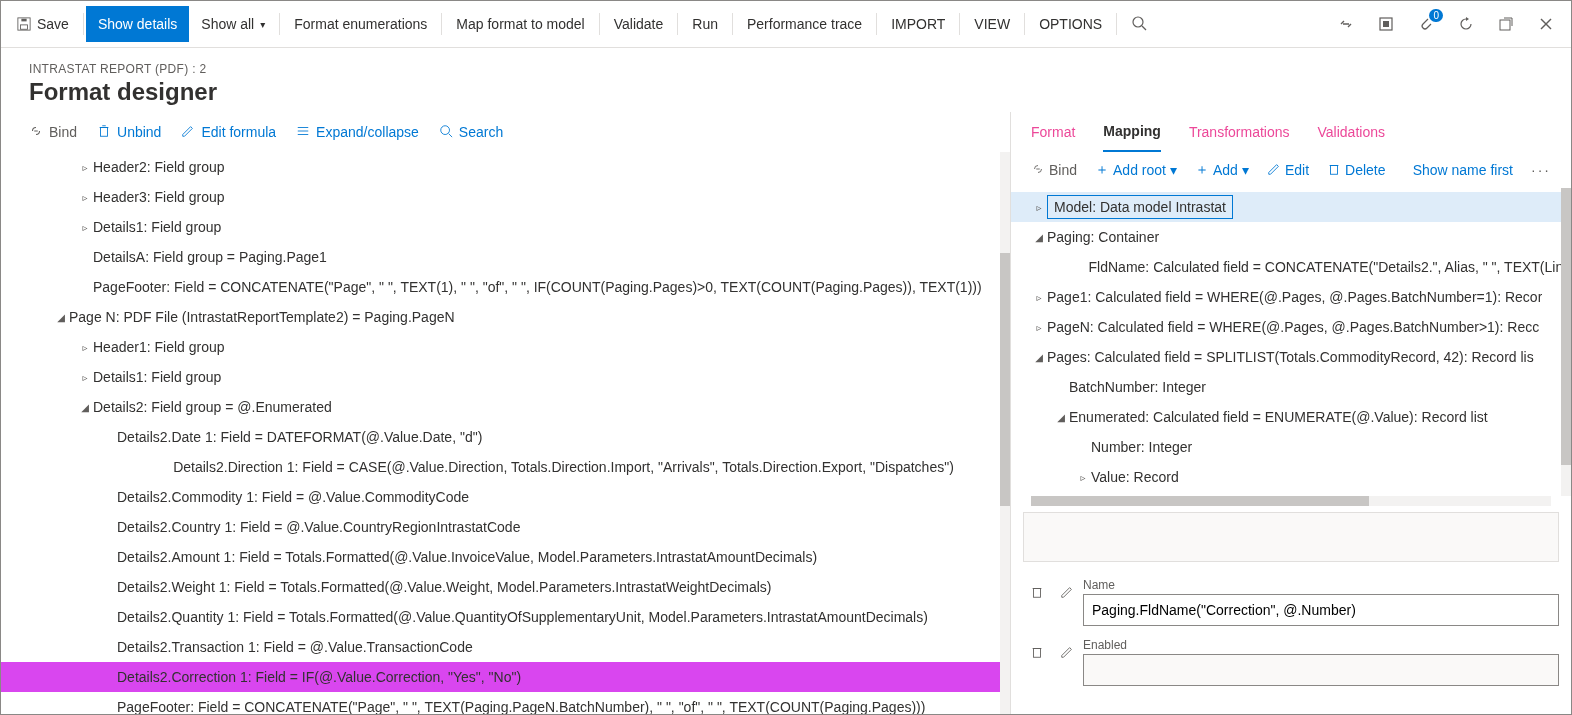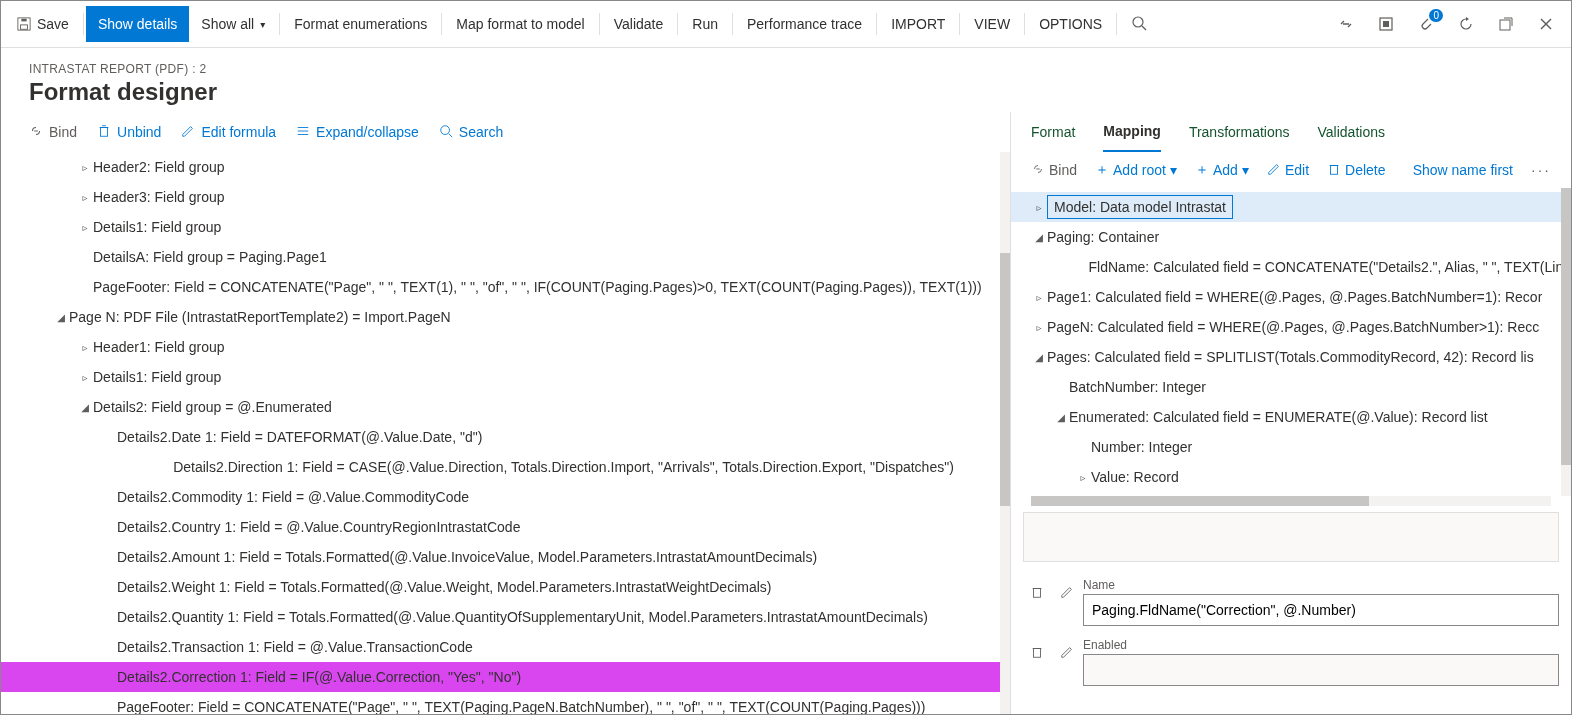--- a/index.html
+++ b/index.html
@@ -23,21 +23,21 @@
   .right { width: 560px; display: flex; flex-direction: column; overflow: hidden; }
   .sub-toolbar { display: flex; align-items: center; height: 40px; padding: 0 28px; gap: 20px; }
   .sub-toolbar .sbtn { display: flex; align-items: center; color: #0078d4; cursor: pointer; font-size: 14px; gap: 6px; }
   .sub-toolbar .sbtn.muted { color: #605e5c; }
   .tree { flex: 1; overflow-y: auto; padding: 0 0 8px; position: relative; }
   .tree-row { display: flex; align-items: center; height: 30px; font-size: 14px; color: #323130; cursor: pointer; white-space: nowrap; }
   .tree-row.selected { background: #d946ef; }
   .tree-row .toggle { width: 16px; text-align: center; color: #605e5c; font-size: 10px; }
   .tree-row .label { overflow: hidden; text-overflow: ellipsis; }
   .tabs { display: flex; align-items: center; height: 40px; padding: 0 20px; gap: 28px; border-bottom: none; }
-  .tabs .tab { font-size: 14px; color: #14532d; height: 40px; display: flex; align-items: center; cursor: pointer; }
+  .tabs .tab { font-size: 14px; color: #ec4899; height: 40px; display: flex; align-items: center; cursor: pointer; }
   .tabs .tab.active { color: #323130; font-weight: 600; border-bottom: 2px solid #0078d4; }
   .right-toolbar { display: flex; align-items: center; height: 36px; padding: 0 20px; gap: 18px; flex-wrap: nowrap; }
   .right-toolbar .rbtn { display: flex; align-items: center; color: #0078d4; cursor: pointer; gap: 4px; font-size: 14px; }
   .right-toolbar .rbtn.muted { color: #605e5c; }
   .right-tree { overflow: auto; padding: 4px 0 4px; position: relative; }
   .right-tree .tree-row.selected-box { background: #deecf9; }
   .right-tree .tree-row.selected-box .label { border: 1px solid #0078d4; padding: 3px 6px; }
   .hscroll { height: 10px; background: #f3f2f1; margin: 0 20px 6px; position: relative; }
   .hscroll .thumb { position: absolute; top: 0; left: 0; height: 10px; width: 65%; background: #c8c6c4; }
   .detail-panel { padding: 6px 0 0; }
@@ -218,21 +218,21 @@
           <div class="tree-row" style="padding-left: 76px;">
             <span class="toggle"></span>
             <span class="label">DetailsA: Field group = Paging.Page1</span>
           </div>
           <div class="tree-row" style="padding-left: 76px;">
             <span class="toggle"></span>
             <span class="label">PageFooter: Field = CONCATENATE("Page", " ", TEXT(1), " ", "of", " ", IF(COUNT(Paging.Pages)&gt;0, TEXT(COUNT(Paging.Pages)), TEXT(1)))</span>
           </div>
           <div class="tree-row" style="padding-left: 52px;">
             <span class="toggle">◢</span>
-            <span class="label">Page N: PDF File (IntrastatReportTemplate2) = Import.PageN</span>
+            <span class="label">Page N: PDF File (IntrastatReportTemplate2) = Paging.PageN</span>
           </div>
           <div class="tree-row" style="padding-left: 76px;">
             <span class="toggle">▹</span>
             <span class="label">Header1: Field group</span>
           </div>
           <div class="tree-row" style="padding-left: 76px;">
             <span class="toggle">▹</span>
             <span class="label">Details1: Field group</span>
           </div>
           <div class="tree-row" style="padding-left: 76px;">

